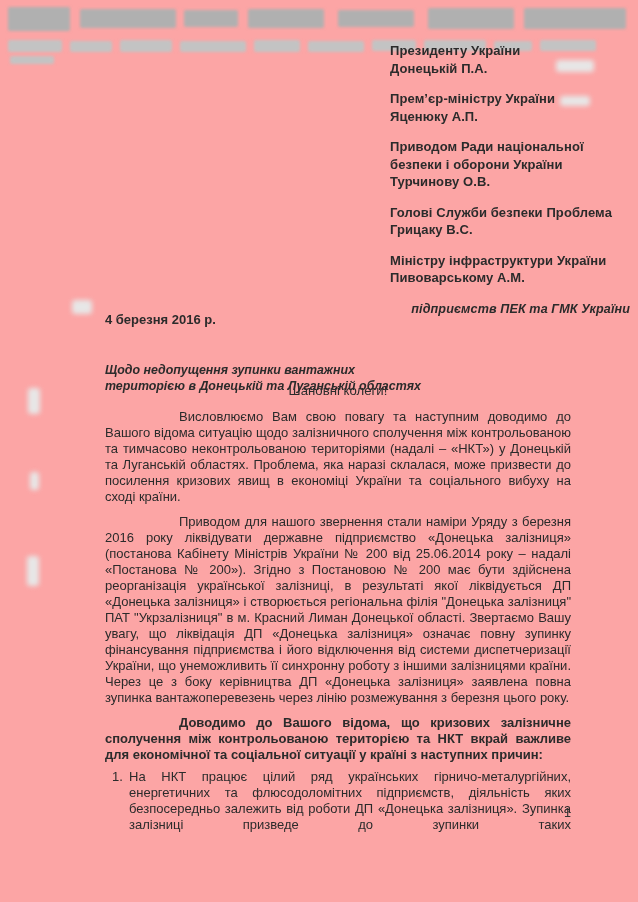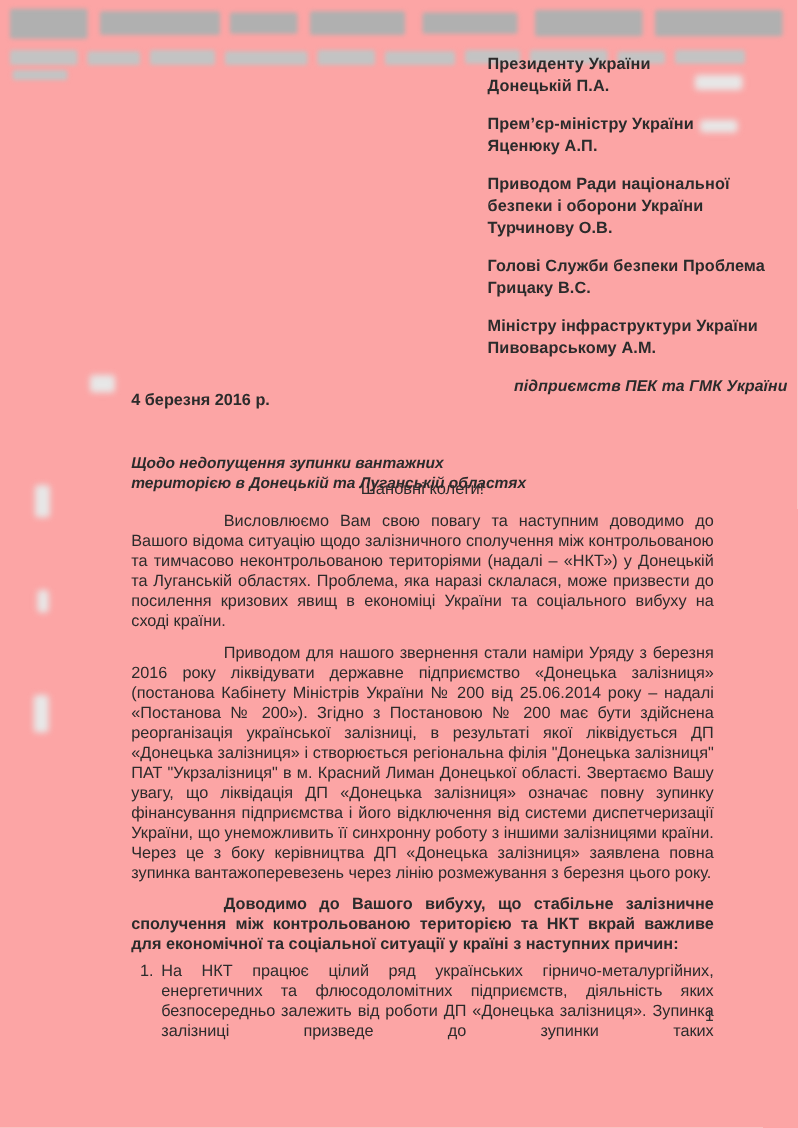--- a/index.html
+++ b/index.html
@@ -117,21 +117,21 @@
   <div class="subject">
     <div>Щодо недопущення зупинки вантажних</div>
     <div>територією в Донецькій та Луганській областях</div>
   </div>
 
   <div class="salutation">Шановні колеги!</div>
 
   <div class="bodytext">
     <p>Висловлюємо Вам свою повагу та наступним доводимо до Вашого відома ситуацію щодо залізничного сполучення між контрольованою та тимчасово неконтрольованою територіями (надалі – «НКТ») у Донецькій та Луганській областях. Проблема, яка наразі склалася, може призвести до посилення кризових явищ в економіці України та соціального вибуху на сході країни.</p>
     <p>Приводом для нашого звернення стали наміри Уряду з березня 2016 року ліквідувати державне підприємство «Донецька залізниця» (постанова Кабінету Міністрів України № 200 від 25.06.2014 року – надалі «Постанова № 200»). Згідно з Постановою № 200 має бути здійснена реорганізація української залізниці, в результаті якої ліквідується ДП «Донецька залізниця» і створюється регіональна філія "Донецька залізниця" ПАТ "Укрзалізниця" в м. Красний Лиман Донецької області. Звертаємо Вашу увагу, що ліквідація ДП «Донецька залізниця» означає повну зупинку фінансування підприємства і його відключення від системи диспетчеризації України, що унеможливить її синхронну роботу з іншими залізницями країни. Через це з боку керівництва ДП «Донецька залізниця» заявлена повна зупинка вантажоперевезень через лінію розмежування з березня цього року.</p>
-    <p class="emph">Доводимо до Вашого вибуху, що стабільне залізничне сполучення між контрольованою територією та НКТ вкрай важливе для економічної та соціальної ситуації у країні з наступних причин:</p>
+    <p class="emph">Доводимо до Вашого відома, що кризових залізничне сполучення між контрольованою територією та НКТ вкрай важливе для економічної та соціальної ситуації у країні з наступних причин:</p>
     <div class="li">
       <span class="num">1.</span>
       <span class="txt">На НКТ працює цілий ряд українських гірничо-металургійних, енергетичних та флюсодоломітних підприємств, діяльність яких безпосередньо залежить від роботи ДП «Донецька залізниця». Зупинка залізниці призведе до зупинки таких</span>
     </div>
   </div>
 
   <div class="pagenum">1</div>
 
 </div>
 

